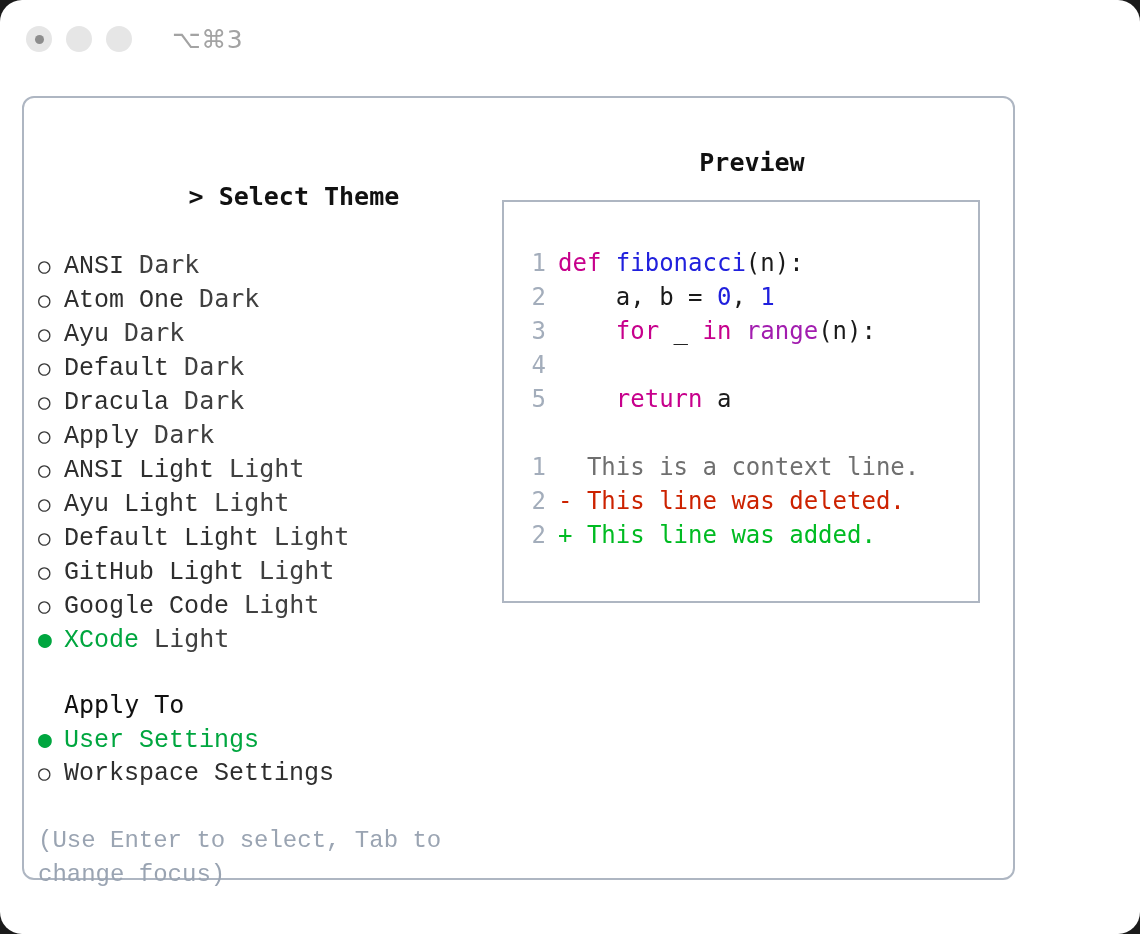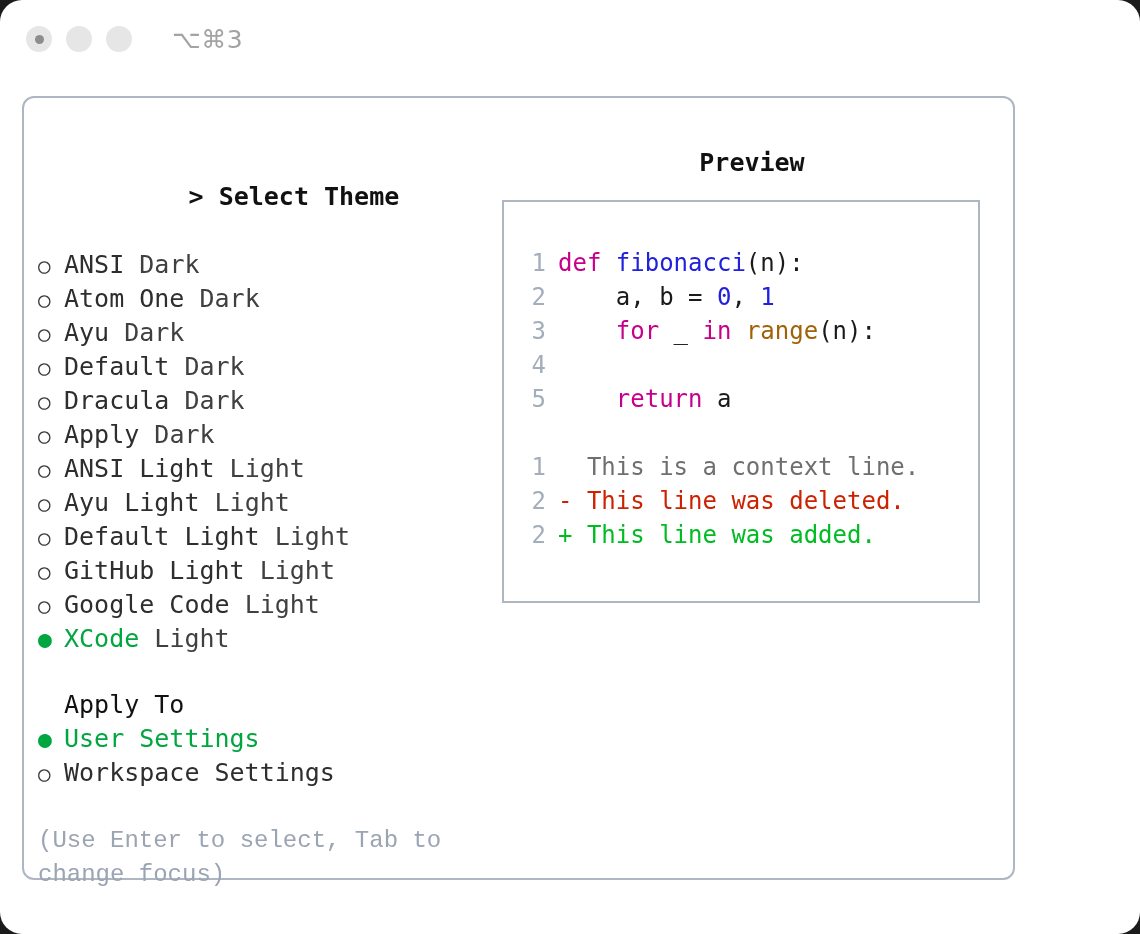--- a/index.html
+++ b/index.html
@@ -112,21 +112,21 @@
     white-space: pre;
   }
   .bullet {
     width: 26px;
     flex: none;
     font-size: 21px;
     color: #3a3a3a;
     line-height: 34px;
   }
   .bullet.sel { color: #00a63f; font-size: 23px; }
-  .opt-label { color: #2e2e2e; }
+  .opt-label { color: #2e2e2e; font-family: Liberation Mono, monospace; }
   .opt-row.selected .opt-label { color: #00a63f; }
   .opt-tag { color: #404040; }
 
   .group-head {
     font-size: 25px;
     color: #111111;
     line-height: 34px;
     padding-left: 26px;
     white-space: pre;
   }
@@ -175,21 +175,21 @@
     text-align: right;
     color: #a3adbb;
     flex: none;
     margin-right: 12px;
   }
   .code-gap { height: 34px; }
 
   .kw  { color: #c7008c; text-align: right; }
   .fn  { color: #2020dd; }
   .num { color: #2020dd; }
-  .bi  { color: #a16207; text-align: right; }
+  .bi  { color: #a21caf; text-align: right; }
   .pl  { color: #1a1a1a; }
   .ctx { color: #6f6f6f; }
   .del { color: #cc2200; }
   .add { color: #00bb22; }
 </style>
 </head>
 <body>
 
 <div class="page">
 

